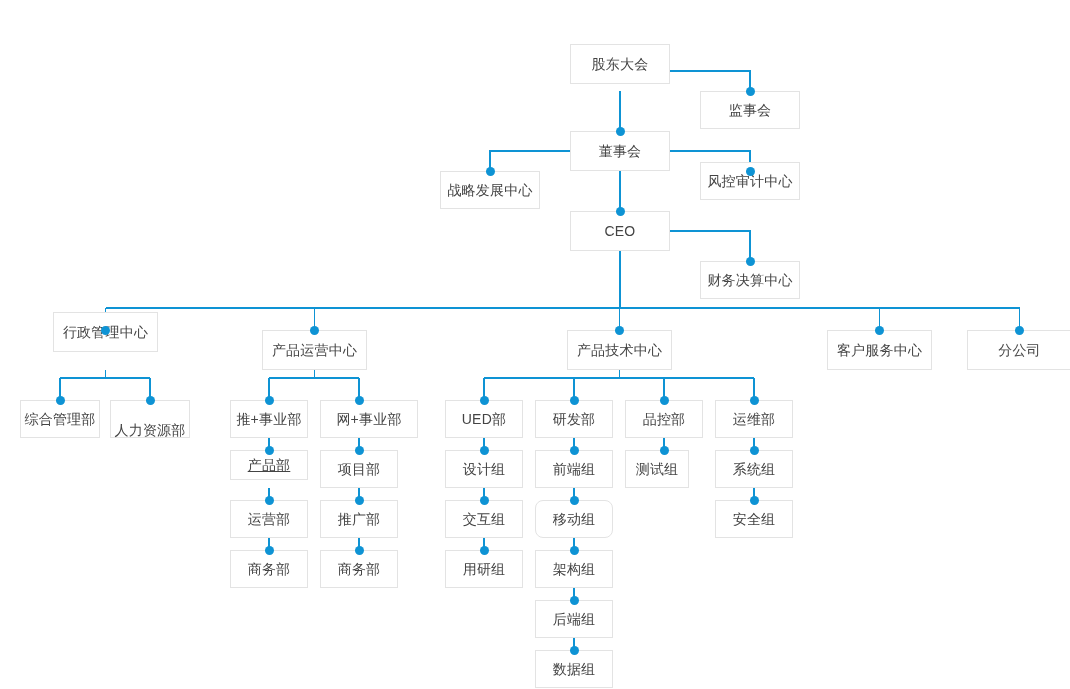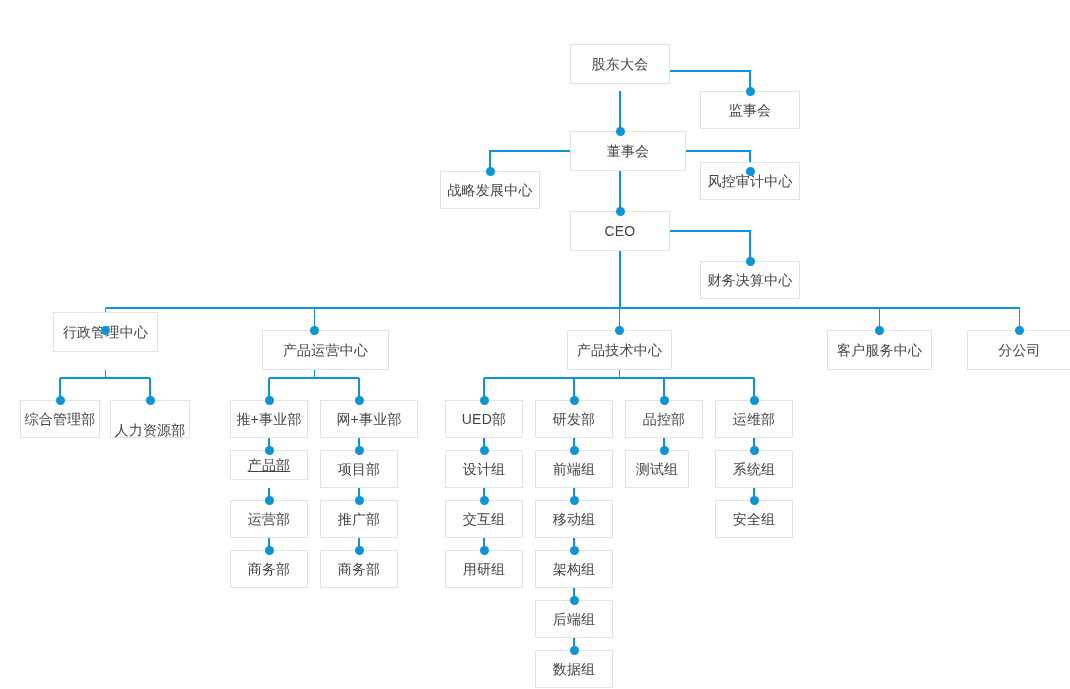--- a/index.html
+++ b/index.html
@@ -104,21 +104,21 @@
       <path d="M754 378 L754 400" stroke="#0e93d4" stroke-width="1.6" fill="none" shape-rendering="crispEdges"></path>
     </svg>
   <div id="node-layer">
       <div class="node" style="left: 570px; top: 44px; width: 100px; height: 40px;">
         <span class="node-label">股东大会</span>
       </div>
       <div class="node" style="left: 700px; top: 91px; width: 100px; height: 38px;">
         <span class="node-label">监事会</span>
       </div>
       <div class="dot" style="left: 745.5px; top: 86.5px;"></div>
-      <div class="node" style="left: 570px; top: 131px; width: 116px; height: 40px;">
+      <div class="node" style="left: 570px; top: 131px; width: 100px; height: 40px;">
         <span class="node-label">董事会</span>
       </div>
       <div class="dot" style="left: 615.5px; top: 126.5px;"></div>
       <div class="node" style="left: 440px; top: 171px; width: 100px; height: 38px;">
         <span class="node-label">战略发展中心</span>
       </div>
       <div class="dot" style="left: 485.5px; top: 166.5px;"></div>
       <div class="node" style="left: 700px; top: 162px; width: 100px; height: 38px;">
         <span class="node-label">风控审计中心</span>
       </div>
@@ -128,21 +128,21 @@
       </div>
       <div class="dot" style="left: 615.5px; top: 206.5px;"></div>
       <div class="node" style="left: 700px; top: 261px; width: 100px; height: 38px;">
         <span class="node-label">财务决算中心</span>
       </div>
       <div class="dot" style="left: 745.5px; top: 256.5px;"></div>
       <div class="node" style="left: 53px; top: 312px; width: 105px; height: 40px;">
         <span class="node-label">行政管理中心</span>
       </div>
       <div class="dot" style="left: 101px; top: 325.5px;"></div>
-      <div class="node" style="left: 262px; top: 330px; width: 127px; height: 40px;">
+      <div class="node" style="left: 262px; top: 330px; width: 105px; height: 40px;">
         <span class="node-label">产品运营中心</span>
       </div>
       <div class="dot" style="left: 310px; top: 325.5px;"></div>
       <div class="node" style="left: 567px; top: 330px; width: 105px; height: 40px;">
         <span class="node-label">产品技术中心</span>
       </div>
       <div class="dot" style="left: 615px; top: 325.5px;"></div>
       <div class="node" style="left: 827px; top: 330px; width: 105px; height: 40px;">
         <span class="node-label">客户服务中心</span>
       </div>
@@ -208,21 +208,21 @@
       </div>
       <div class="dot" style="left: 479.5px; top: 545.5px;"></div>
       <div class="node" style="left: 535px; top: 400px; width: 78px; height: 38px;">
         <span class="node-label">研发部</span>
       </div>
       <div class="dot" style="left: 569.5px; top: 395.5px;"></div>
       <div class="node" style="left: 535px; top: 450px; width: 78px; height: 38px;">
         <span class="node-label">前端组</span>
       </div>
       <div class="dot" style="left: 569.5px; top: 445.5px;"></div>
-      <div class="node" style="left: 535px; top: 500px; width: 78px; height: 38px;">
+      <div class="node" style="left: 535px; top: 500px; width: 78px; height: 38px; border-radius: 8px;">
         <span class="node-label">移动组</span>
       </div>
       <div class="dot" style="left: 569.5px; top: 495.5px;"></div>
       <div class="node" style="left: 535px; top: 550px; width: 78px; height: 38px;">
         <span class="node-label">架构组</span>
       </div>
       <div class="dot" style="left: 569.5px; top: 545.5px;"></div>
       <div class="node" style="left: 535px; top: 600px; width: 78px; height: 38px;">
         <span class="node-label">后端组</span>
       </div>

